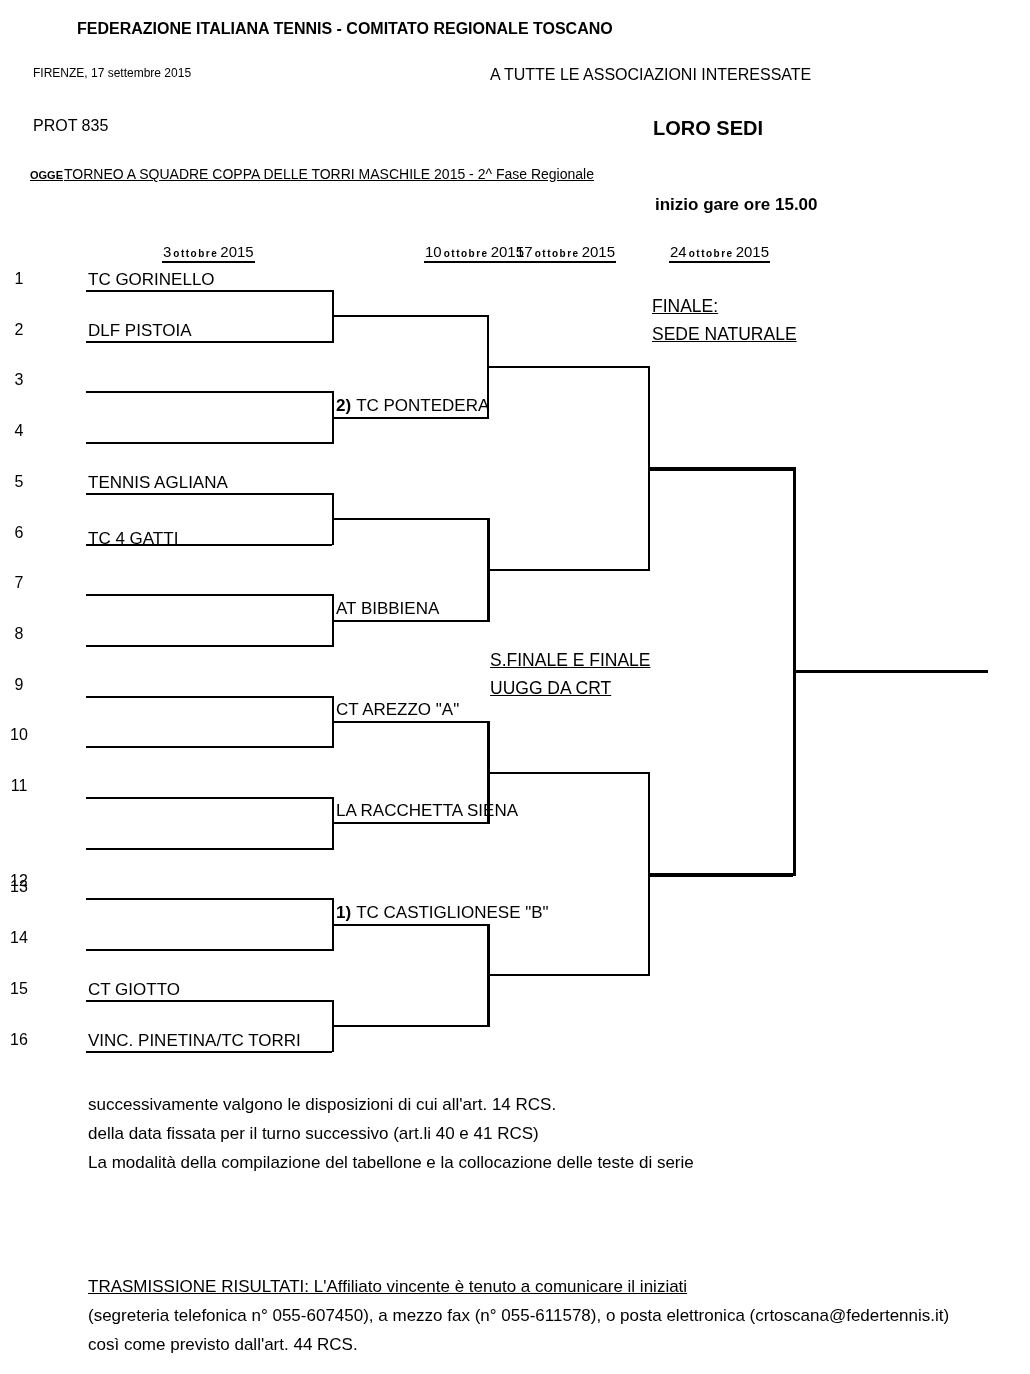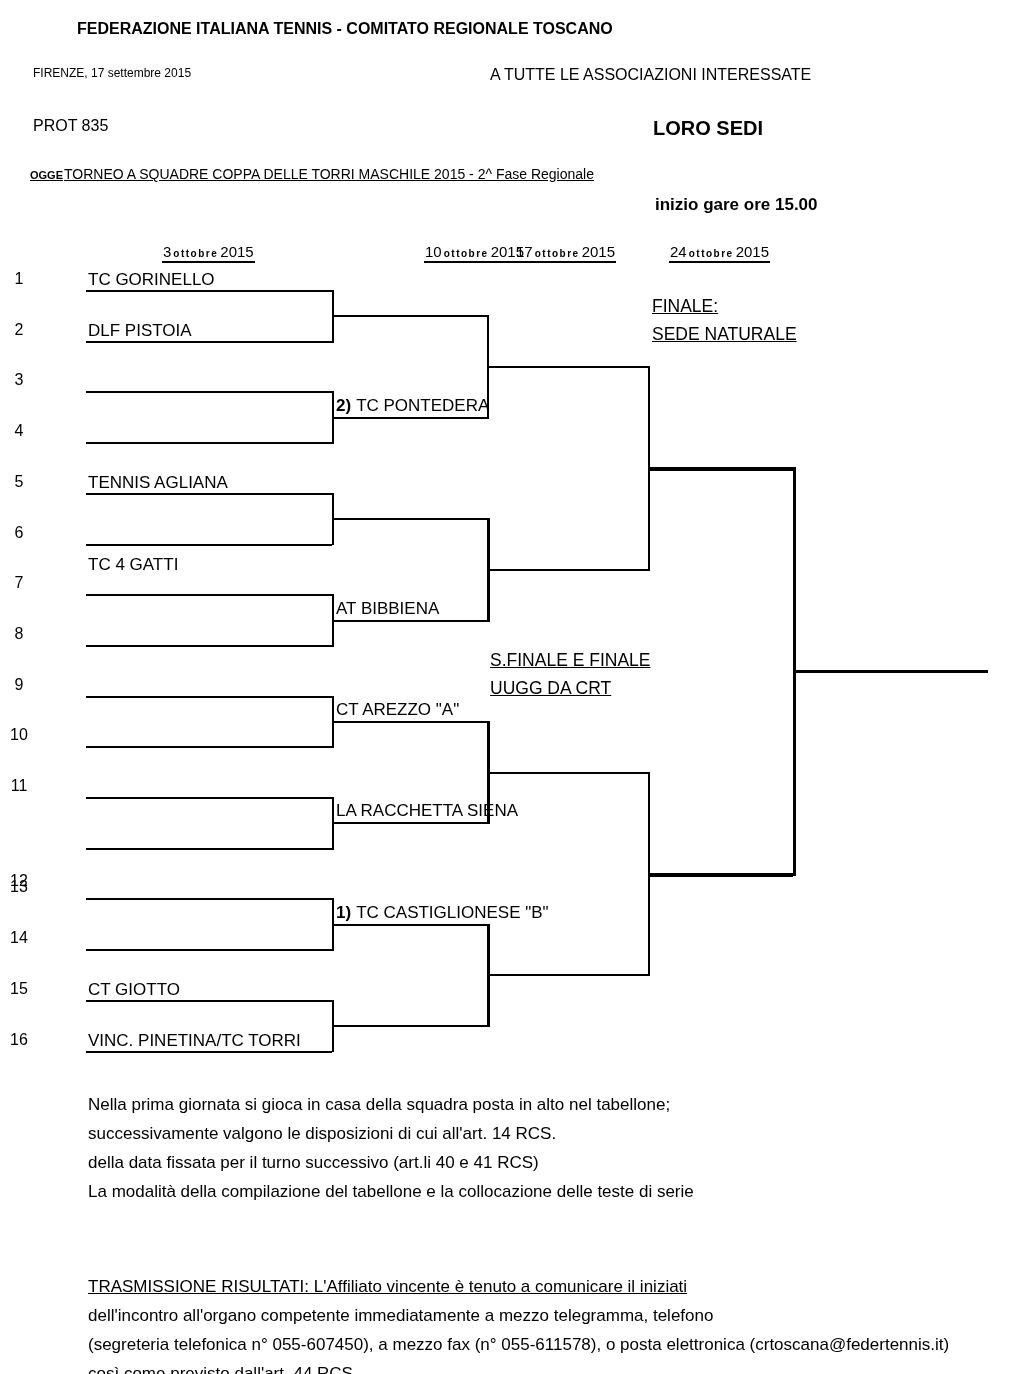--- a/index.html
+++ b/index.html
@@ -69,21 +69,21 @@
     <div class="bnum" style="left: 4px; top: 371.4px;">3</div>
     <div class="bteam" style="left: 88px; top: 371.4px;"></div>
     <div class="bk" style="left: 86px; top: 391.4px; width: 246px; height: 2px;"></div>
     <div class="bnum" style="left: 4px; top: 422.1px;">4</div>
     <div class="bteam" style="left: 88px; top: 422.1px;"></div>
     <div class="bk" style="left: 86px; top: 442.1px; width: 246px; height: 2px;"></div>
     <div class="bnum" style="left: 4px; top: 472.8px;">5</div>
     <div class="bteam" style="left: 88px; top: 472.8px;">TENNIS AGLIANA</div>
     <div class="bk" style="left: 86px; top: 492.8px; width: 246px; height: 2px;"></div>
     <div class="bnum" style="left: 4px; top: 523.5px;">6</div>
-    <div class="bteam" style="left: 88px; top: 555px;">TC 4 GATTI</div>
+    <div class="bteam" style="left: 88px; top: 529px;">TC 4 GATTI</div>
     <div class="bk" style="left: 86px; top: 543.5px; width: 246px; height: 2px;"></div>
     <div class="bnum" style="left: 4px; top: 574.2px;">7</div>
     <div class="bteam" style="left: 88px; top: 574.2px;"></div>
     <div class="bk" style="left: 86px; top: 594.2px; width: 246px; height: 2px;"></div>
     <div class="bnum" style="left: 4px; top: 624.9px;">8</div>
     <div class="bteam" style="left: 88px; top: 624.9px;"></div>
     <div class="bk" style="left: 86px; top: 644.9px; width: 246px; height: 2px;"></div>
     <div class="bnum" style="left: 4px; top: 675.6px;">9</div>
     <div class="bteam" style="left: 88px; top: 675.6px;"></div>
     <div class="bk" style="left: 86px; top: 695.6px; width: 246px; height: 2px;"></div>
@@ -151,23 +151,21 @@
 <div class="abs note-final">
   <div>FINALE:</div>
   <div>SEDE NATURALE</div>
 </div>
 <div class="abs note-semi">
   <div>S.FINALE E FINALE</div>
   <div>UUGG DA CRT</div>
 </div>
 
 <div id="notes" class="abs">
-    <div>Nella prima giornata si gioca in casa della squadra posta in alto nel tabellone;</div>
     <div>successivamente valgono le disposizioni di cui all'art. 14 RCS.</div>
     <div>della data fissata per il turno successivo (art.li 40 e 41 RCS)</div>
     <div>La modalità della compilazione del tabellone e la collocazione delle teste di serie</div>
   </div>
 <div id="transmission" class="abs">
     <div class="u-line">TRASMISSIONE RISULTATI: L'Affiliato vincente è tenuto a comunicare il iniziati</div>
-    <div>dell'incontro all'organo competente immediatamente a mezzo telegramma, telefono</div>
     <div>(segreteria telefonica n° 055-607450), a mezzo fax (n° 055-611578), o posta elettronica (crtoscana@federtennis.it)</div>
     <div>così come previsto dall'art. 44 RCS.</div>
   </div>
 
 </body></html>

